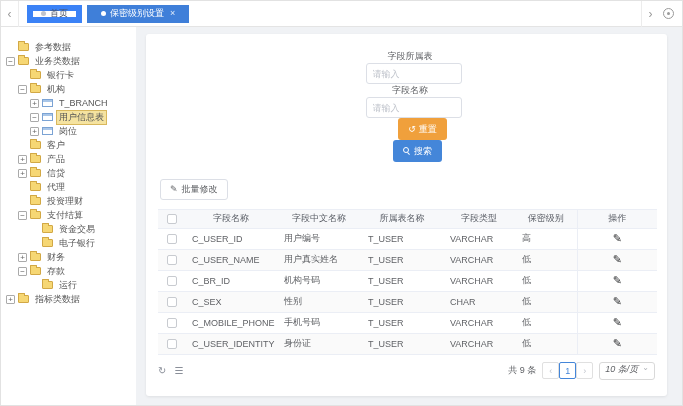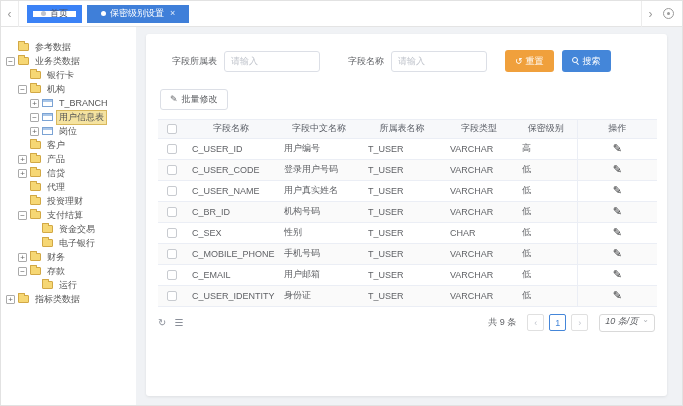--- a/index.html
+++ b/index.html
@@ -31,21 +31,21 @@
   .node-icon.folder::before { content:""; position:absolute; top:-3px; left:-1px; width:5px; height:2px; background:#f6d774; border:1px solid #d2a845; border-bottom:none; border-radius:1px 1px 0 0; }
   .node-icon.table { background:#fff; border:1px solid #7ba3d4; }
   .node-icon.table::before { content:""; position:absolute; top:0; left:0; right:0; height:2px; background:#a9c6e8; }
   .node-label { padding:0 2px; border:1px solid transparent; }
   .tree-item.selected .node-label { background:#f5e3a0; border-color:#d8b75c; }
 
   
   .main { position:absolute; top:26px; left:135px; right:0; bottom:0; background:#f0f2f5; }
   .card { position:absolute; top:7px; left:10px; right:15px; bottom:9px; background:#fff; border-radius:3px; box-shadow:0 1px 3px rgba(0,0,0,.08); padding:12px 12px 0 12px; overflow:hidden; }
 
-  .filter-row { display:flex; align-items:center; margin:4px 0 0 14px; }
+  .filter-row { display:flex; align-items:center; margin:4px 0 0 14px;flex-direction:column; }
   .filter-label { font-size:9px; color:#606266; margin-right:7px; }
   .filter-input { width:96px; height:21px; border:1px solid #dcdfe6; border-radius:3px; font-size:9px; padding:0 6px; color:#606266; outline:none; font-family:inherit; }
   .filter-input::placeholder { color:#c0c4cc; }
   .gap { width:28px; }
   .btn { height:22px; border:none; border-radius:3px; font-size:9px; color:#fff; display:flex; align-items:center; padding:0 10px; cursor:pointer; font-family:inherit; }
   .btn-reset { background:#f0a03c; margin-left:18px; }
   .btn-search { background:#4486d9; margin-left:8px; }
   .btn .glyph { margin-right:3px; font-size:9px; }
   .mag { position:relative; width:8px; height:8px; display:inline-block; margin-right:3px; }
   .mag::before { content:""; position:absolute; width:4px; height:4px; border:1px solid #fff; border-radius:50%; left:0; top:0; }
@@ -68,21 +68,21 @@
   .col-level { width:62px; }
   .col-action { width:80px; border-left:1px solid #ebeef5; text-align:center; padding-left:0; }
   th.col-action { border-left:1px solid #ebeef5; }
   .checkbox { display:inline-block; width:10px; height:10px; border:1px solid #c8cbd0; border-radius:2px; background:#fff; vertical-align:middle; cursor:pointer; }
   td.col-check, th.col-check { text-align:center; padding-left:0; }
   .edit-icon { font-size:11px; color:#303133; cursor:pointer; }
 
   
   .table-footer { display:flex; align-items:center; margin-top:7px; font-size:9px; color:#606266; }
   .foot-icon { color:#8a8f99; font-size:10px; margin-right:8px; cursor:pointer; }
-  .pager { margin-left:auto; display:flex; align-items:center; gap:5px; }
+  .pager { margin-left:auto; display:flex; align-items:center; }
   .total { margin-right:6px; }
   .page-btn { width:17px; height:17px; border:1px solid #e0e0e0; border-radius:2px; background:#fff; color:#c0c4cc; display:flex; align-items:center; justify-content:center; font-size:9px; cursor:pointer; }
   .page-btn.current { border-color:#4486d9; color:#4486d9; }
   .size-select { height:18px; border:1px solid #d9d9d9; border-radius:3px; background:#fff; display:flex; align-items:flex-start; padding:0 5px; gap:4px; color:#606266; cursor:pointer; margin-left:6px;font-style:italic; }
   .caret { font-size:8px; color:#b0b3b8; }
 </style>
 </head>
 <body>
 
 <div class="app">
@@ -249,29 +249,20 @@
               <td class="col-check"><span class="checkbox"></span></td>
               <td class="col-name">C_USER_ID</td>
               <td class="col-cn">用户编号</td>
               <td class="col-table">T_USER</td>
               <td class="col-type">VARCHAR</td>
               <td class="col-level">高</td>
               <td class="col-action"><span class="edit-icon">✎</span></td>
             </tr>
             <tr>
               <td class="col-check"><span class="checkbox"></span></td>
-              <td class="col-name">C_USER_CODE</td>
-              <td class="col-cn">登录用户号码</td>
-              <td class="col-table">T_USER</td>
-              <td class="col-type">VARCHAR</td>
-              <td class="col-level">低</td>
-              <td class="col-action"><span class="edit-icon">✎</span></td>
-            </tr>
-            <tr>
-              <td class="col-check"><span class="checkbox"></span></td>
               <td class="col-name">C_USER_NAME</td>
               <td class="col-cn">用户真实姓名</td>
               <td class="col-table">T_USER</td>
               <td class="col-type">VARCHAR</td>
               <td class="col-level">低</td>
               <td class="col-action"><span class="edit-icon">✎</span></td>
             </tr>
             <tr>
               <td class="col-check"><span class="checkbox"></span></td>
               <td class="col-name">C_BR_ID</td>
@@ -287,29 +278,20 @@
               <td class="col-cn">性别</td>
               <td class="col-table">T_USER</td>
               <td class="col-type">CHAR</td>
               <td class="col-level">低</td>
               <td class="col-action"><span class="edit-icon">✎</span></td>
             </tr>
             <tr>
               <td class="col-check"><span class="checkbox"></span></td>
               <td class="col-name">C_MOBILE_PHONE</td>
               <td class="col-cn">手机号码</td>
-              <td class="col-table">T_USER</td>
-              <td class="col-type">VARCHAR</td>
-              <td class="col-level">低</td>
-              <td class="col-action"><span class="edit-icon">✎</span></td>
-            </tr>
-            <tr>
-              <td class="col-check"><span class="checkbox"></span></td>
-              <td class="col-name">C_EMAIL</td>
-              <td class="col-cn">用户邮箱</td>
               <td class="col-table">T_USER</td>
               <td class="col-type">VARCHAR</td>
               <td class="col-level">低</td>
               <td class="col-action"><span class="edit-icon">✎</span></td>
             </tr>
             <tr>
               <td class="col-check"><span class="checkbox"></span></td>
               <td class="col-name">C_USER_IDENTITY</td>
               <td class="col-cn">身份证</td>
               <td class="col-table">T_USER</td>

